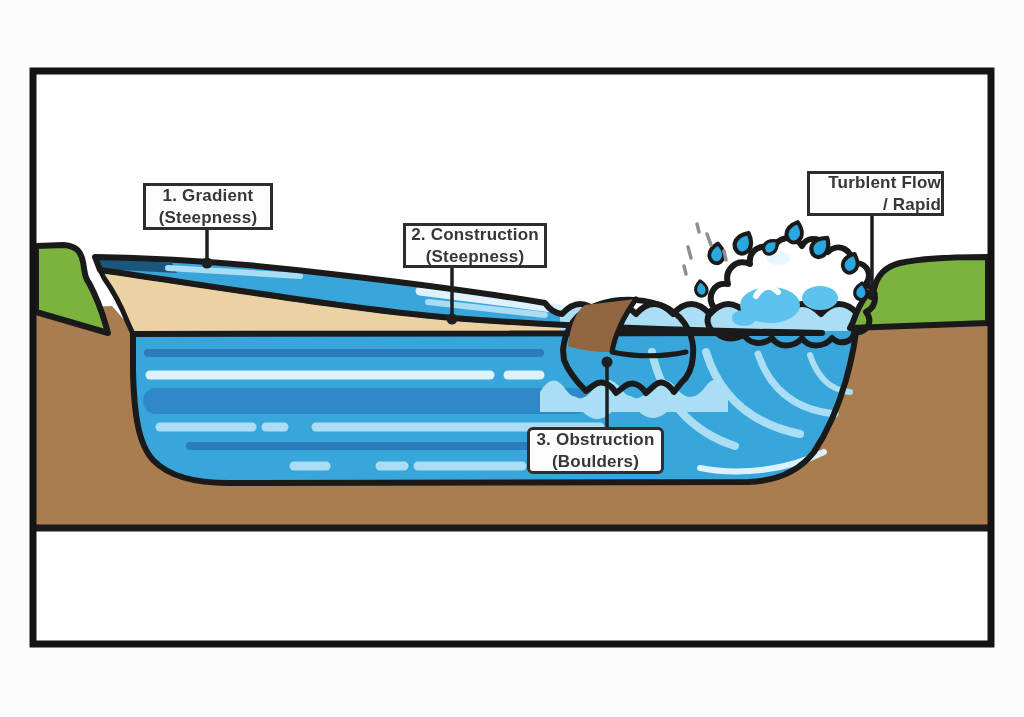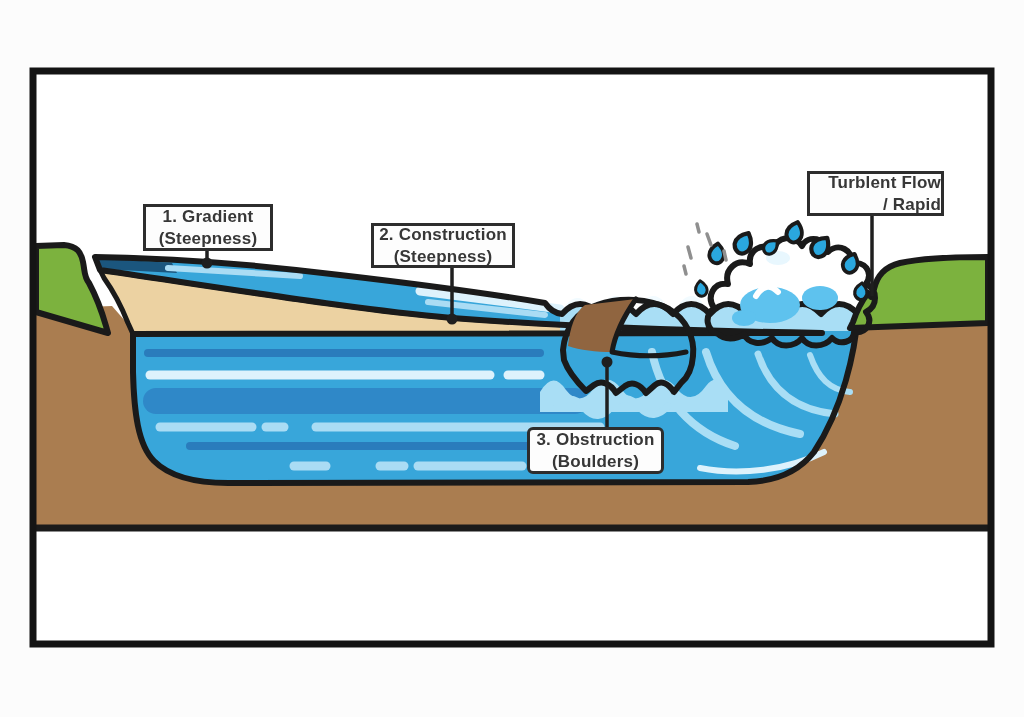--- a/index.html
+++ b/index.html
@@ -167,26 +167,26 @@
       <line x1="452" y1="266" x2="452" y2="314"></line>
       <circle cx="452" cy="319" r="5.5" stroke="none"></circle>
       <line x1="607" y1="428" x2="607" y2="366"></line>
       <circle cx="607" cy="362" r="5.5" stroke="none"></circle>
       <line x1="872" y1="215" x2="872" y2="296"></line>
     </g>
 
     <rect x="33" y="71" width="958" height="573" fill="none" stroke="var(--c-frame)" stroke-width="7"></rect>
   </svg>
 
-  <div class="lbl" style="left:143px;top:183px;width:130px;height:47px;margin-top:21px;">
+  <div class="lbl" style="left:143px;top:183px;width:130px;height:47px;">
     <span>1. Gradient</span>
     <span>(Steepness)</span>
   </div>
 
-  <div class="lbl" style="left:371px;top:223px;width:144px;height:45px;">
+  <div class="lbl" style="left:403px;top:223px;width:144px;height:45px;">
     <span>2. Construction</span>
     <span>(Steepness)</span>
   </div>
 
   <div class="lbl" style="left:527px;top:427px;width:137px;height:47px;border-radius:6px;">
     <span>3. Obstruction</span>
     <span>(Boulders)</span>
   </div>
 
   <div class="lbl" style="left:807px;top:171px;width:137px;height:45px;text-align:right;">

